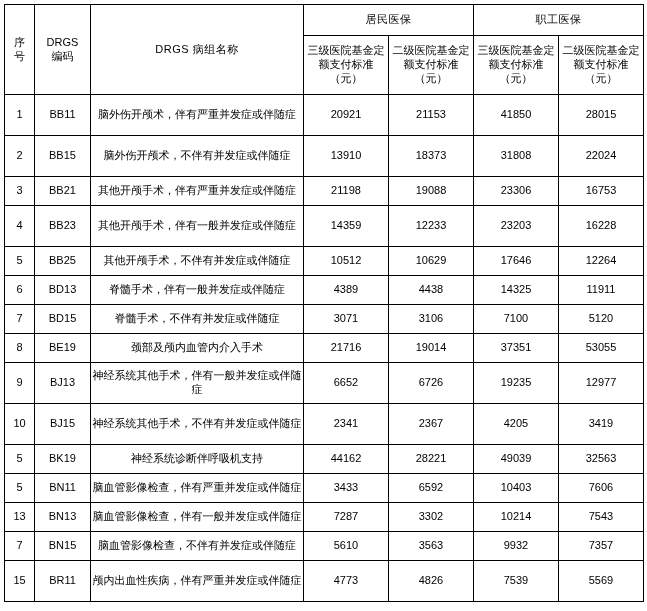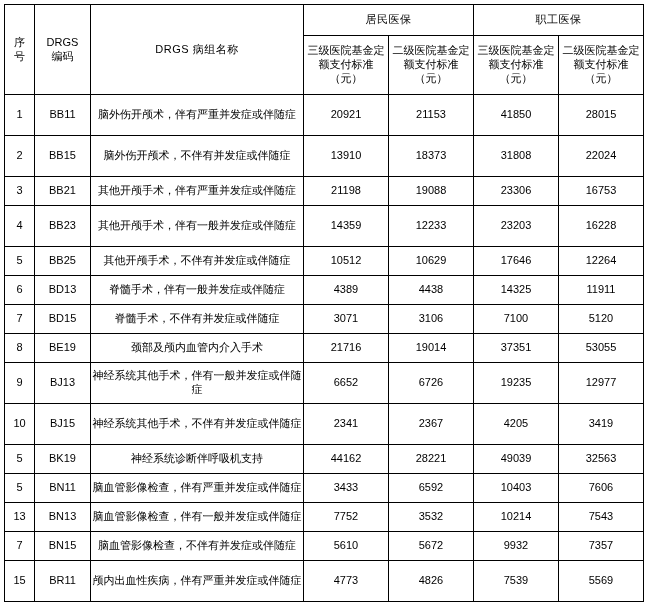--- a/index.html
+++ b/index.html
@@ -219,31 +219,31 @@
           <td class="name">脑血管影像检查，伴有严重并发症或伴随症</td>
           <td class="val">3433</td>
           <td class="val">6592</td>
           <td class="val">10403</td>
           <td class="val">7606</td>
         </tr>
         <tr class="r-short">
           <td class="idx">13</td>
           <td class="code">BN13</td>
           <td class="name">脑血管影像检查，伴有一般并发症或伴随症</td>
-          <td class="val">7752</td>
-          <td class="val">3532</td>
+          <td class="val">7287</td>
+          <td class="val">3302</td>
           <td class="val">10214</td>
           <td class="val">7543</td>
         </tr>
         <tr class="r-short">
           <td class="idx">7</td>
           <td class="code">BN15</td>
           <td class="name">脑血管影像检查，不伴有并发症或伴随症</td>
           <td class="val">5610</td>
-          <td class="val">5672</td>
+          <td class="val">3563</td>
           <td class="val">9932</td>
           <td class="val">7357</td>
         </tr>
         <tr class="r-tall">
           <td class="idx">15</td>
           <td class="code">BR11</td>
           <td class="name">颅内出血性疾病，伴有严重并发症或伴随症</td>
           <td class="val">4773</td>
           <td class="val">4826</td>
           <td class="val">7539</td>

